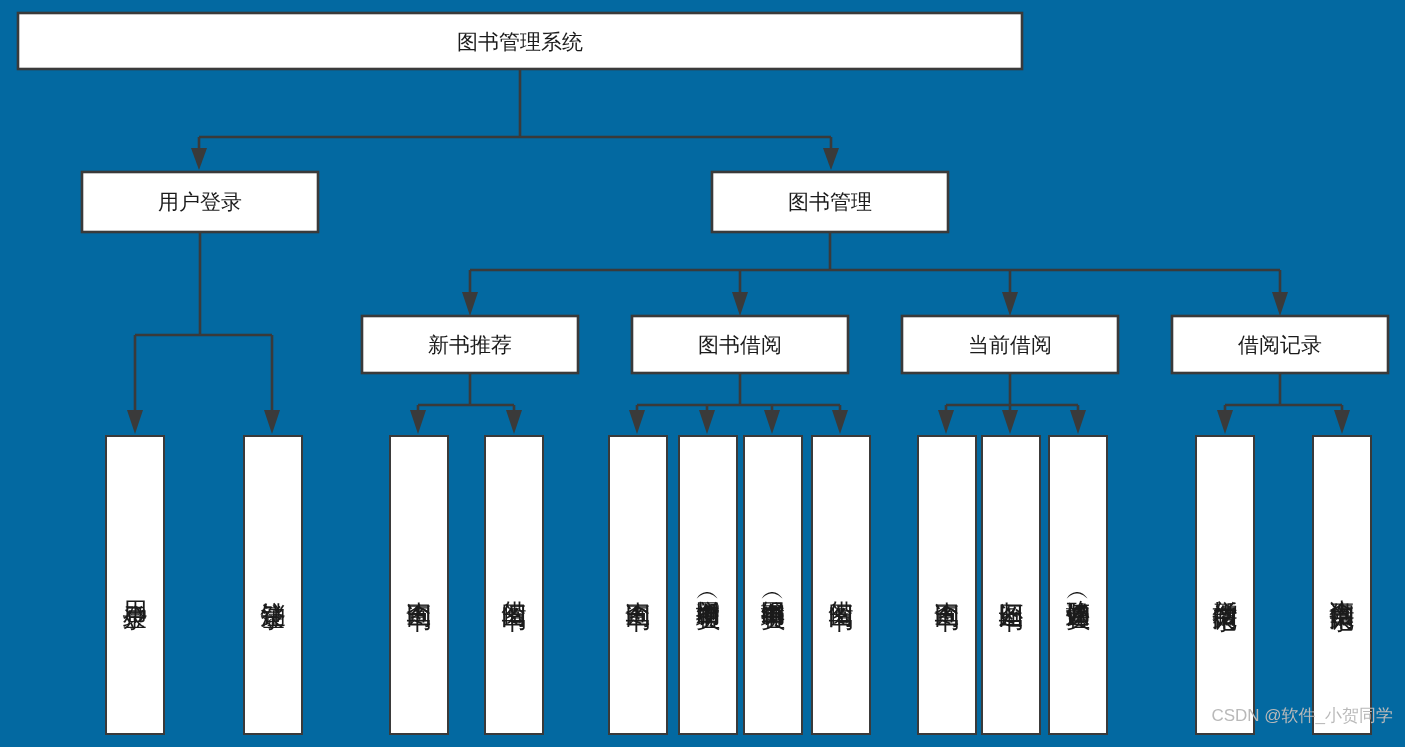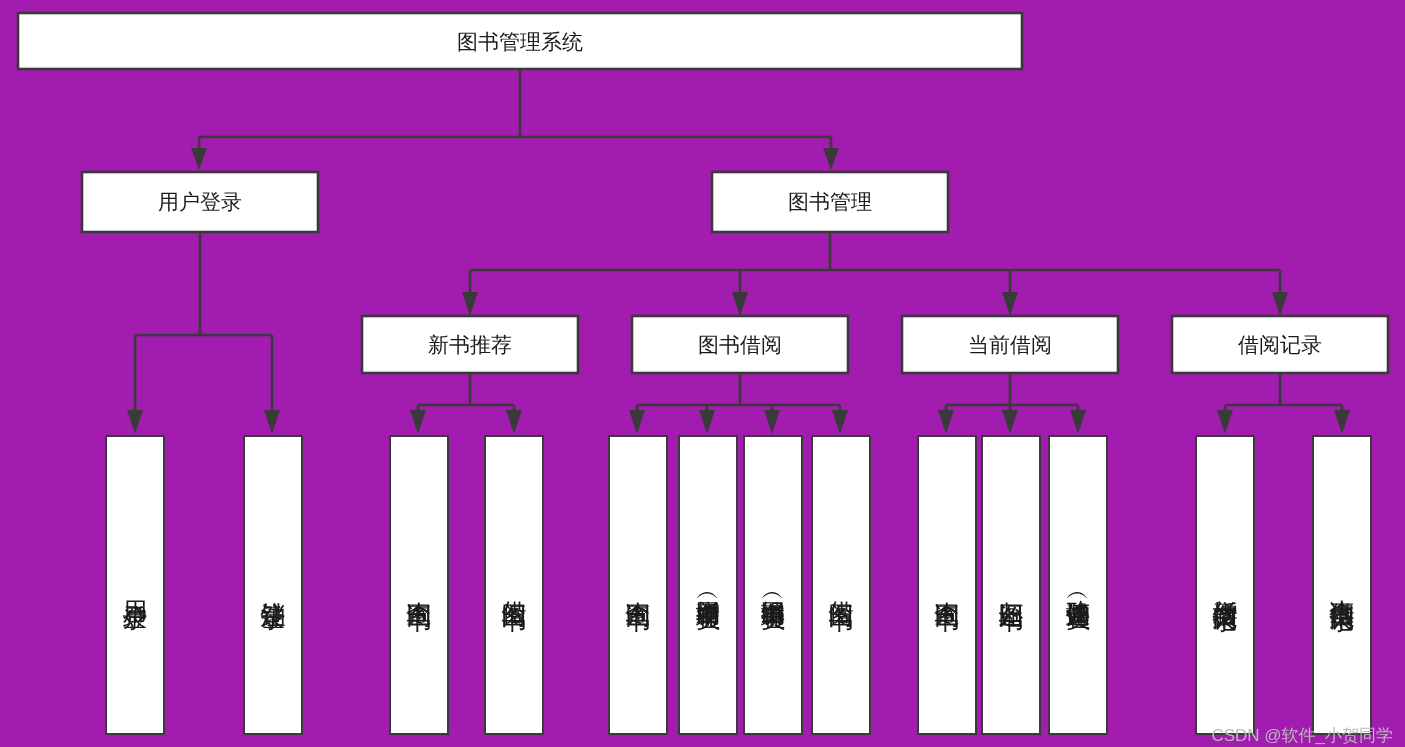--- a/index.html
+++ b/index.html
@@ -10,21 +10,21 @@
   body {
     width: 1405px;
     height: 747px;
     font-family: "Liberation Sans", "DejaVu Sans", sans-serif;
     overflow: hidden;
   }
   #diagram-root {
     position: relative;
     width: 1405px;
     height: 747px;
-    background: #a21caf;
+    background: #0369a1;
   }
   svg.canvas {
     position: absolute;
     left: 0;
     top: 0;
     width: 1405px;
     height: 747px;
   }
   .node-rect {
     fill: #ffffff;
@@ -69,21 +69,21 @@
     white-space: nowrap;
     text-align: center;
   }
   .leaf-text.tall {
     font-size: 24px;
     letter-spacing: 1px;
   }
   .watermark {
     position: absolute;
     right: 12px;
-    bottom: 0;
+    bottom: 20px;
     font-family: "Liberation Sans", "DejaVu Sans", sans-serif;
     font-size: 17px;
     color: #b9b9b9;
     white-space: nowrap;
     pointer-events: none;
     margin-left: 40px;
   }
 </style>
 </head>
 <body>

